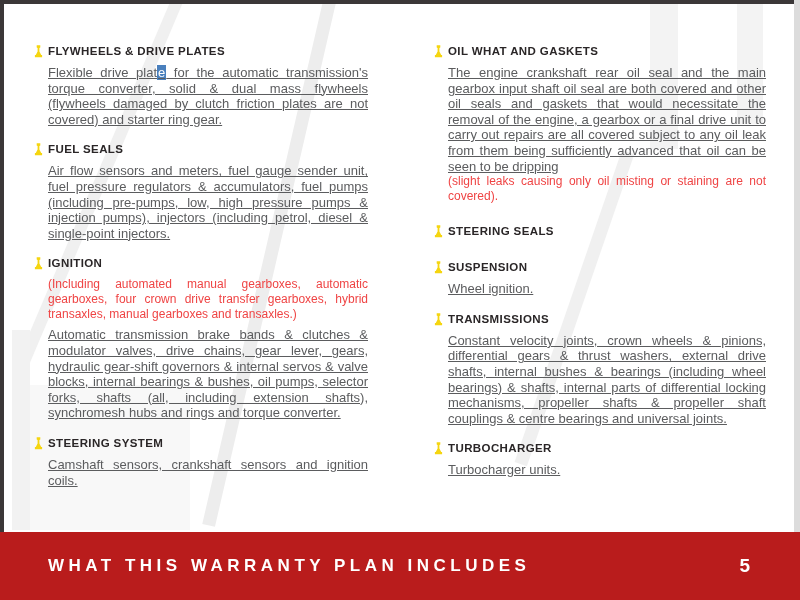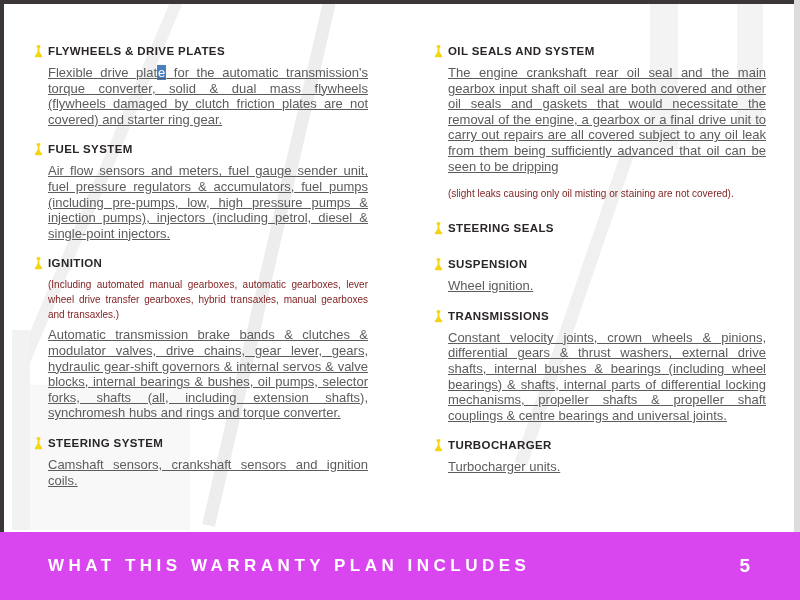--- a/index.html
+++ b/index.html
@@ -33,31 +33,31 @@
   .heading{
     font-size:11.5px;font-weight:bold;letter-spacing:0.4px;
     color:#2a2627;line-height:14px;margin:0 0 7px 0;
   }
   .para{
     font-size:13px;color:#5b5c5e;line-height:15.6px;
     text-align:justify;margin:0 0 5px 0;text-decoration:underline;
   }
   .para:last-child{margin-bottom:0;}
   .para-small{
-    font-size:10px;color:#7f1d1d;line-height:15px;
+    font-size:12px;color:#ef4444;line-height:15px;
     text-align:justify;margin:0 0 5px 0;
   }
   .sel{
     background:#4a80bd;color:#ffffff;
     padding:0 1px;
   }
   
   .footer{
     position:absolute;left:0;top:532px;width:800px;height:68px;
-    background:#d946ef;z-index:6;
+    background:#b91c1c;z-index:6;
     display:flex;align-items:center;
   }
   .footer-title{
     margin-left:48px;
     color:#ffffff;font-size:17px;font-weight:bold;letter-spacing:4.5px;
   }
   .footer-page{
     margin-left:auto;margin-right:50px;
     color:#ffffff;font-size:19px;font-weight:bold;
   }
@@ -91,34 +91,34 @@
     </div>
   </div>
 
   <div class="section">
     <div class="icon-cell">
       <svg width="9" height="13" viewBox="0 0 10 14">
           <path fill="#F5D50F" d="M3,0 L7,0 L7,2.5 L6,3 L6,7 L8,11 L9,11 L9,13.5 L1,13.5 L1,11 L2,11 L4,7 L4,3 L3,2.5 Z"></path>
         </svg>
     </div>
     <div class="content-cell">
-      <div class="heading">FUEL SYSTEM</div>
+      <div class="heading">FUEL SEALS</div>
       <p class="para">Air flow sensors and meters, fuel gauge sender unit, fuel pressure regulators &amp; accumulators, fuel pumps (including pre-pumps, low, high pressure pumps &amp; injection pumps), injectors (including petrol, diesel &amp; single-point injectors.</p>
     </div>
   </div>
 
   <div class="section">
     <div class="icon-cell">
       <svg width="9" height="13" viewBox="0 0 10 14">
           <path fill="#F5D50F" d="M3,0 L7,0 L7,2.5 L6,3 L6,7 L8,11 L9,11 L9,13.5 L1,13.5 L1,11 L2,11 L4,7 L4,3 L3,2.5 Z"></path>
         </svg>
     </div>
     <div class="content-cell">
       <div class="heading">IGNITION</div>
-      <p class="para-small">(Including automated manual gearboxes, automatic gearboxes, lever wheel drive transfer gearboxes, hybrid transaxles, manual gearboxes and transaxles.)</p>
+      <p class="para-small">(Including automated manual gearboxes, automatic gearboxes, four crown drive transfer gearboxes, hybrid transaxles, manual gearboxes and transaxles.)</p>
       <p class="para">Automatic transmission brake bands &amp; clutches &amp; modulator valves, drive chains, gear lever, gears, hydraulic gear-shift governors &amp; internal servos &amp; valve blocks, internal bearings &amp; bushes, oil pumps, selector forks, shafts (all, including extension shafts), synchromesh hubs and rings and torque converter.</p>
     </div>
   </div>
 
   <div class="section">
     <div class="icon-cell">
       <svg width="9" height="13" viewBox="0 0 10 14">
           <path fill="#F5D50F" d="M3,0 L7,0 L7,2.5 L6,3 L6,7 L8,11 L9,11 L9,13.5 L1,13.5 L1,11 L2,11 L4,7 L4,3 L3,2.5 Z"></path>
         </svg>
     </div>
@@ -132,22 +132,22 @@
 
 <div class="col col-right">
 
   <div class="section">
     <div class="icon-cell">
       <svg width="9" height="13" viewBox="0 0 10 14">
           <path fill="#F5D50F" d="M3,0 L7,0 L7,2.5 L6,3 L6,7 L8,11 L9,11 L9,13.5 L1,13.5 L1,11 L2,11 L4,7 L4,3 L3,2.5 Z"></path>
         </svg>
     </div>
     <div class="content-cell">
-      <div class="heading">OIL SEALS AND SYSTEM</div>
-      <p class="para" style="margin-bottom:12px;">The engine crankshaft rear oil seal and the main gearbox input shaft oil seal are both covered and other oil seals and gaskets that would necessitate the removal of the engine, a gearbox or a final drive unit to carry out repairs are all covered subject to any oil leak from them being sufficiently advanced that oil can be seen to be dripping</p>
+      <div class="heading">OIL WHAT AND GASKETS</div>
+      <p class="para" style="margin-bottom:0;">The engine crankshaft rear oil seal and the main gearbox input shaft oil seal are both covered and other oil seals and gaskets that would necessitate the removal of the engine, a gearbox or a final drive unit to carry out repairs are all covered subject to any oil leak from them being sufficiently advanced that oil can be seen to be dripping</p>
       <p class="para-small">(slight leaks causing only oil misting or staining are not covered).</p>
     </div>
   </div>
 
   <div class="section">
     <div class="icon-cell">
       <svg width="9" height="13" viewBox="0 0 10 14">
           <path fill="#F5D50F" d="M3,0 L7,0 L7,2.5 L6,3 L6,7 L8,11 L9,11 L9,13.5 L1,13.5 L1,11 L2,11 L4,7 L4,3 L3,2.5 Z"></path>
         </svg>
     </div>

